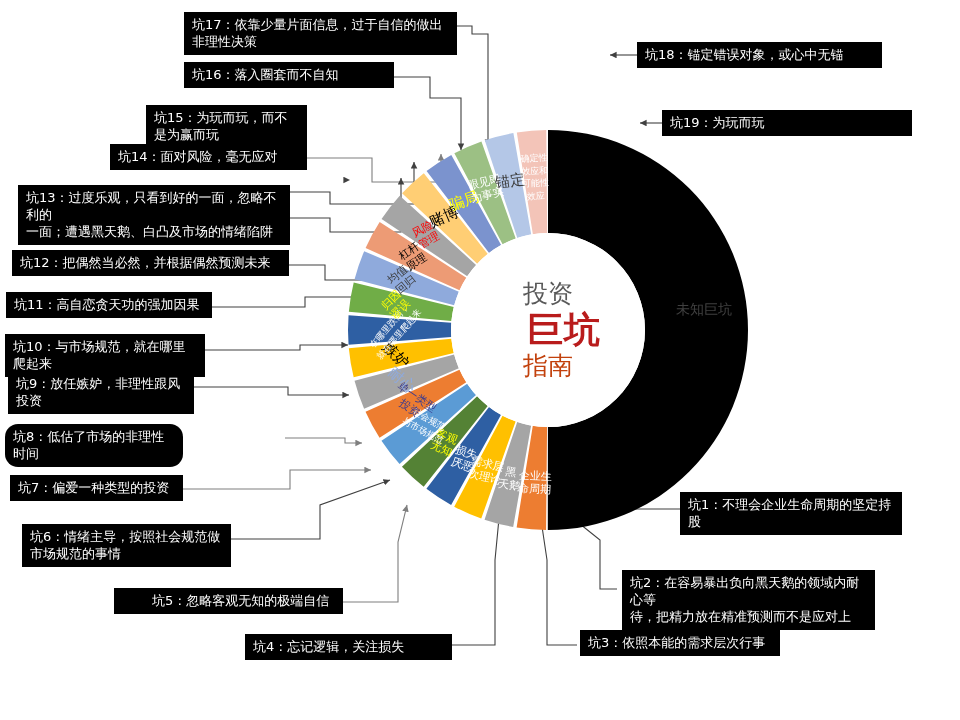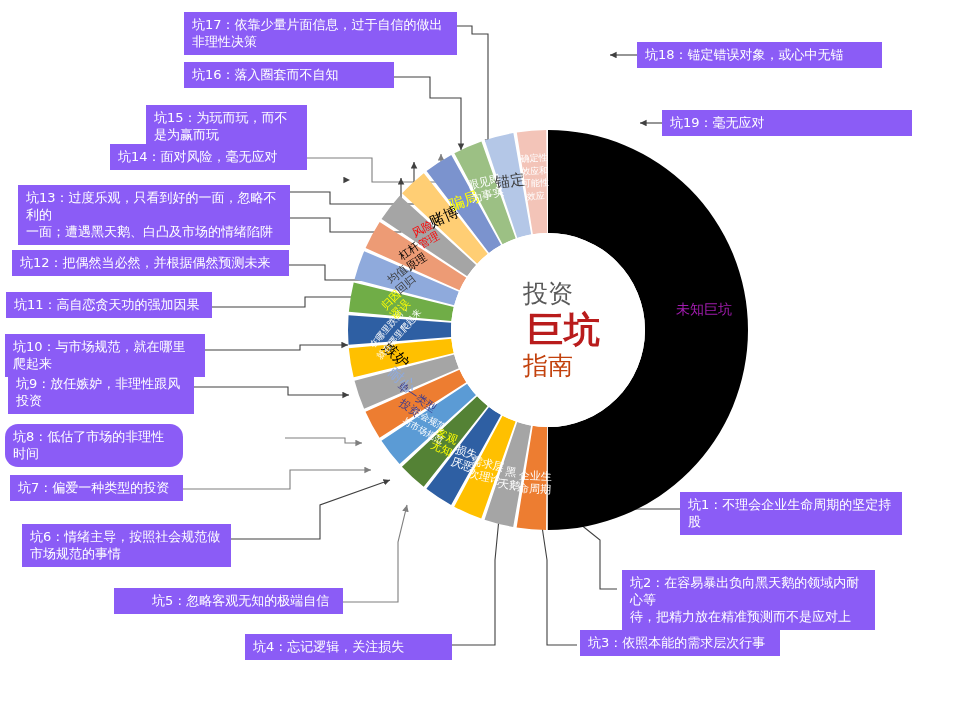--- a/index.html
+++ b/index.html
@@ -6,21 +6,21 @@
   body{
     width:960px;height:720px;position:relative;overflow:hidden;
     background:#ffffff;
     font-family:"DejaVu Sans","Liberation Sans",sans-serif;
   }
   #stage{position:absolute;inset:0;}
   svg.layer{position:absolute;left:0;top:0;width:960px;height:720px;}
 
   .callout{
     position:absolute;
-    background:#8b5cf6;
+    background:#000000;
     color:#ffffff;
     font-size:13px;
     line-height:17px;
     padding:4px 8px 5px 8px;
     box-sizing:border-box;
     white-space:pre-line;
     font-weight:normal;
     letter-spacing:0px;
   }
   .seglabel{
@@ -36,21 +36,21 @@
     position:absolute;
     left:548px;top:330px;
     transform:translate(-50%,-50%);
     text-align:center;
     line-height:1.18;
   }
   .c1{font-size:25px;color:#595959;}
   .c2{font-size:36px;color:#b91c1c;font-weight:bold;letter-spacing:1px;margin-left:32px;}
   .c3{font-size:25px;color:#c2410c;}
   .black-label{
-    position:absolute;color:#a21caf;font-size:14px;
+    position:absolute;color:#404040;font-size:14px;
     left:704px;top:310px;transform:translate(-50%,-50%);
     white-space:nowrap;
   }
 </style>
 </head>
 <body>
 
 <div id="stage">
 
   <svg class="layer" viewBox="0 0 960 720">
@@ -176,16 +176,16 @@
       <div class="callout" style="left: 6px; top: 292px; width: 206px;">坑11：高自恋贪天功的强加因果</div>
       <div class="callout" style="left: 12px; top: 250px; width: 277px;">坑12：把偶然当必然，并根据偶然预测未来</div>
       <div class="callout" style="left: 18px; top: 185px; width: 272px;">坑13：过度乐观，只看到好的一面，忽略不利的
 一面；遭遇黑天鹅、白凸及市场的情绪陷阱</div>
       <div class="callout" style="left: 110px; top: 144px; width: 197px;">坑14：面对风险，毫无应对</div>
       <div class="callout" style="left: 146px; top: 105px; width: 161px;">坑15：为玩而玩，而不是为赢而玩</div>
       <div class="callout" style="left: 184px; top: 62px; width: 210px;">坑16：落入圈套而不自知</div>
       <div class="callout" style="left: 184px; top: 12px; width: 273px;">坑17：依靠少量片面信息，过于自信的做出
 非理性决策</div>
       <div class="callout" style="left: 637px; top: 42px; width: 245px;">坑18：锚定错误对象，或心中无锚</div>
-      <div class="callout" style="left: 662px; top: 110px; width: 250px;">坑19：毫无应对</div>
+      <div class="callout" style="left: 662px; top: 110px; width: 250px;">坑19：为玩而玩</div>
     </div>
 
 </div>
 
 </body></html>

